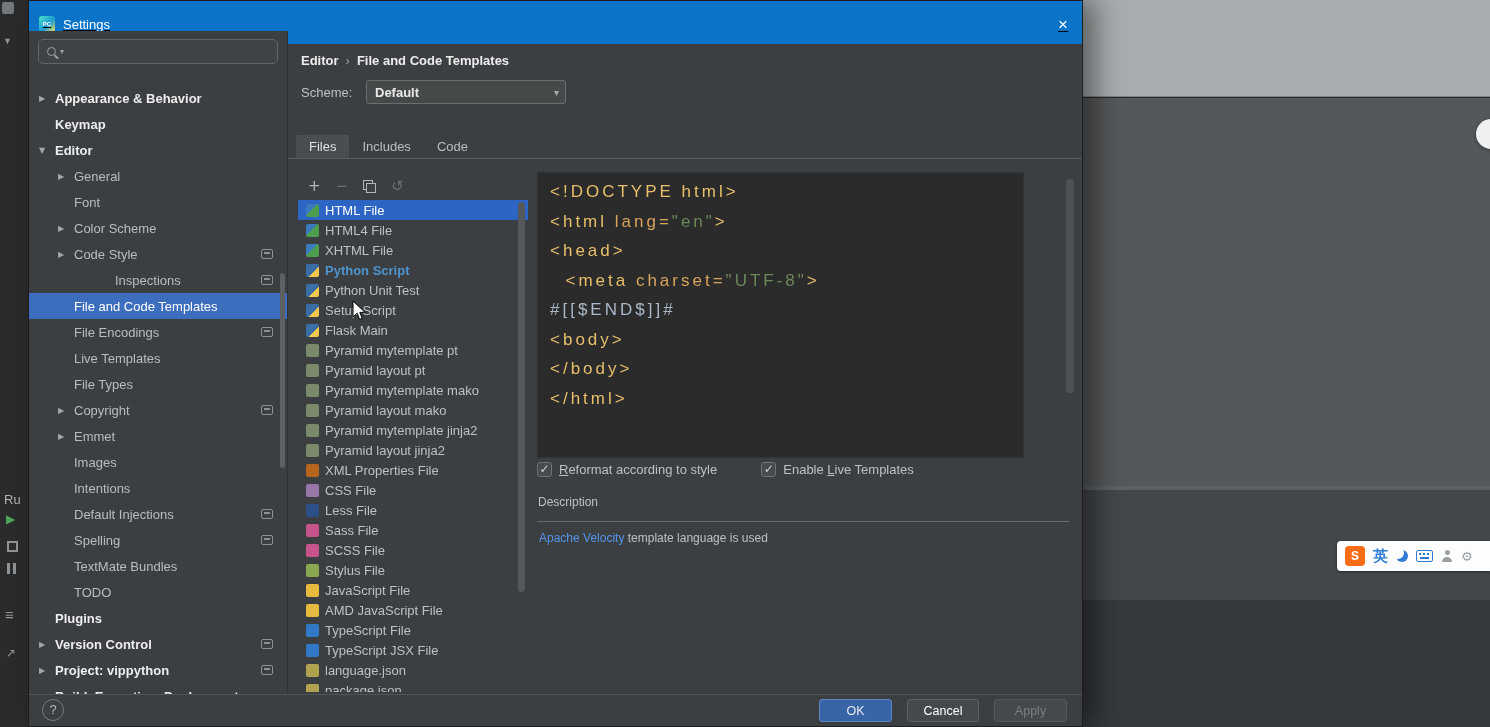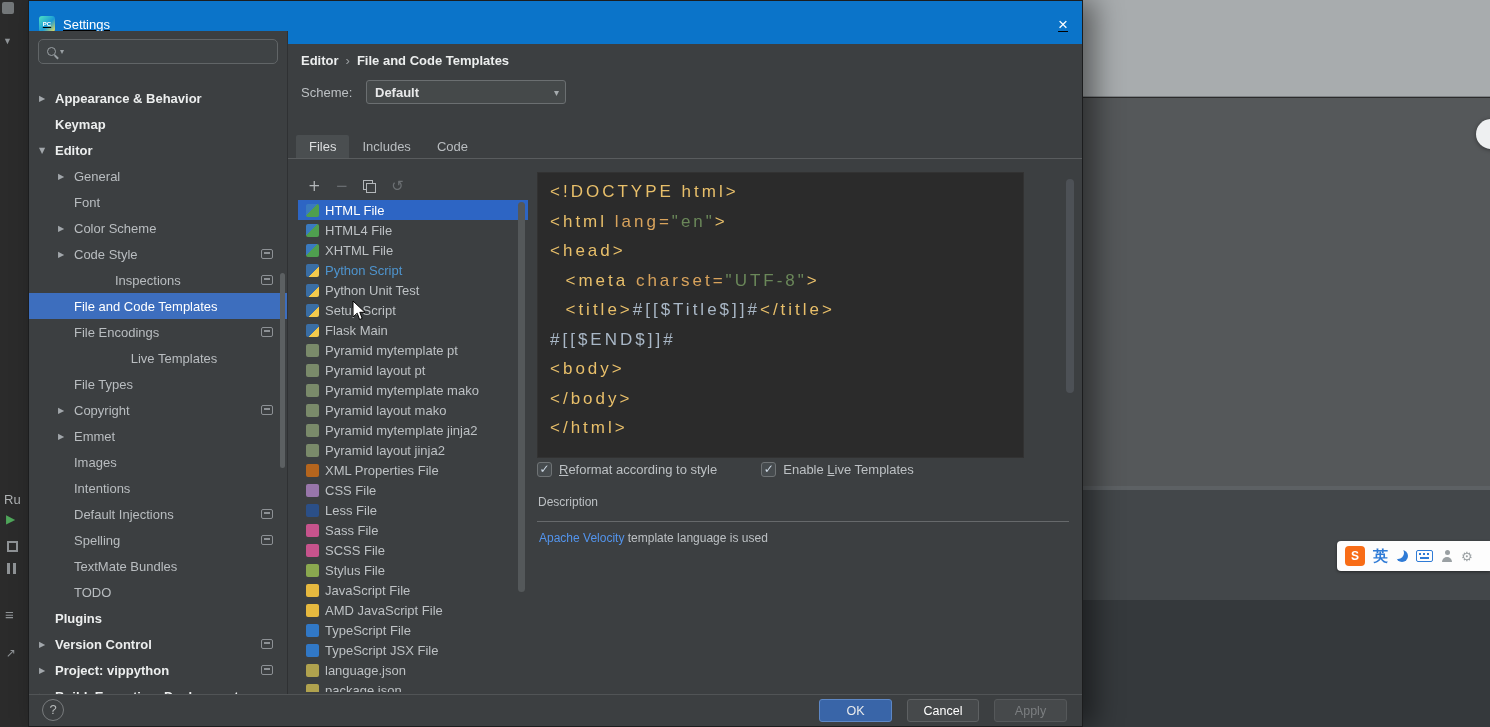--- a/index.html
+++ b/index.html
@@ -79,21 +79,21 @@
   .list-panel{position:absolute;left:10px;top:128px;width:230px;height:520px;background:#3c3f41;overflow:hidden;}
   .list-toolbar{position:absolute;left:0;top:0;right:0;height:28px;display:flex;align-items:center;gap:15px;padding:0 10px;}
   .tb-btn{color:#b3b7ba;font-size:15px;line-height:15px;cursor:default;font-family:"DejaVu Sans",sans-serif;}
   .tb-btn.disabled{color:#6b6f72;}
   .copyic{position:relative;width:13px;height:13px;display:inline-block;}
   .copyic::before{content:"";position:absolute;left:0;top:0;width:8px;height:8px;border:1px solid #b3b7ba;}
   .copyic::after{content:"";position:absolute;right:0;bottom:0;width:8px;height:8px;border:1px solid #b3b7ba;background:#3c3f41;}
   .tpl-list{position:absolute;left:0;top:28px;right:0;bottom:0;overflow:hidden;}
   .tpl-row{height:20px;display:flex;align-items:center;gap:6px;padding-left:8px;font-size:13px;color:#bdc1c4;cursor:default;white-space:nowrap;}
   .tpl-row.selected{background:#2d65c4;color:#ffffff;}
-  .tpl-row.modified .tpl-label{color:#4e94ce;}
+  .tpl-row.modified .tpl-label{color:#4e94ce;font-weight:bold;}
   .file-icon{width:13px;height:13px;border-radius:2px;flex:none;}
   .icon-html{background:linear-gradient(135deg,#3a7abf 45%,#4f9e4f 45%);}
   .icon-python{background:linear-gradient(135deg,#3a6ea5 60%,#f2c94c 60%);}
   .icon-pyramid{background:#7a8a6a;}
   .icon-xml{background:#b5651d;}
   .icon-css{background:#9876aa;}
   .icon-less{background:#2b4f87;}
   .icon-sass{background:#c6538c;}
   .icon-stylus{background:#8aa84f;}
   .icon-js{background:#e6b93f;}
@@ -214,21 +214,21 @@
           </div>
           <div class="tree-row selected" style="padding-left: 29px;">
             <span class="tree-arrow"></span>
             <span class="tree-label">File and Code Templates</span>
           </div>
           <div class="tree-row" style="padding-left: 29px;">
             <span class="tree-arrow"></span>
             <span class="tree-label">File Encodings</span>
             <span class="scope-badge"></span>
           </div>
-          <div class="tree-row" style="padding-left: 16px; justify-content: center;">
+          <div class="tree-row" style="padding-left: 29px;">
             <span class="tree-arrow"></span>
             <span class="tree-label">Live Templates</span>
           </div>
           <div class="tree-row" style="padding-left: 29px;">
             <span class="tree-arrow"></span>
             <span class="tree-label">File Types</span>
           </div>
           <div class="tree-row" style="padding-left: 29px;">
             <span class="tree-arrow">▶</span>
             <span class="tree-label">Copyright</span>
@@ -415,21 +415,20 @@
             </div>
           </div>
         <div class="list-scroll"></div>
       </div>
 
       <div class="editor">
           <div class="code-line"><span class="tok-tag">&lt;!DOCTYPE html&gt;</span></div>
           <div class="code-line"><span class="tok-tag">&lt;html </span><span class="tok-attr">lang=</span><span class="tok-str">"en"</span><span class="tok-tag">&gt;</span></div>
           <div class="code-line"><span class="tok-tag">&lt;head&gt;</span></div>
           <div class="code-line"><span class="tok-plain">  </span><span class="tok-tag">&lt;meta </span><span class="tok-attr">charset=</span><span class="tok-str">"UTF-8"</span><span class="tok-tag">&gt;</span></div>
-          <div class="code-line"><span class="tok-plain">  </span><span class="tok-tag">&lt;title&gt;</span><span class="tok-macro">#[[$Title$]]#</span><span class="tok-tag">&lt;/title&gt;</span></div>
           <div class="code-line"><span class="tok-macro">#[[$END$]]#</span></div>
           <div class="code-line"><span class="tok-tag">&lt;body&gt;</span></div>
           <div class="code-line"><span class="tok-tag">&lt;/body&gt;</span></div>
           <div class="code-line"><span class="tok-tag">&lt;/html&gt;</span></div>
         </div>
       <div class="editor-scroll"></div>
 
       <div class="options">
           <label class="opt">
             <span class="cbox checked">✓</span>

